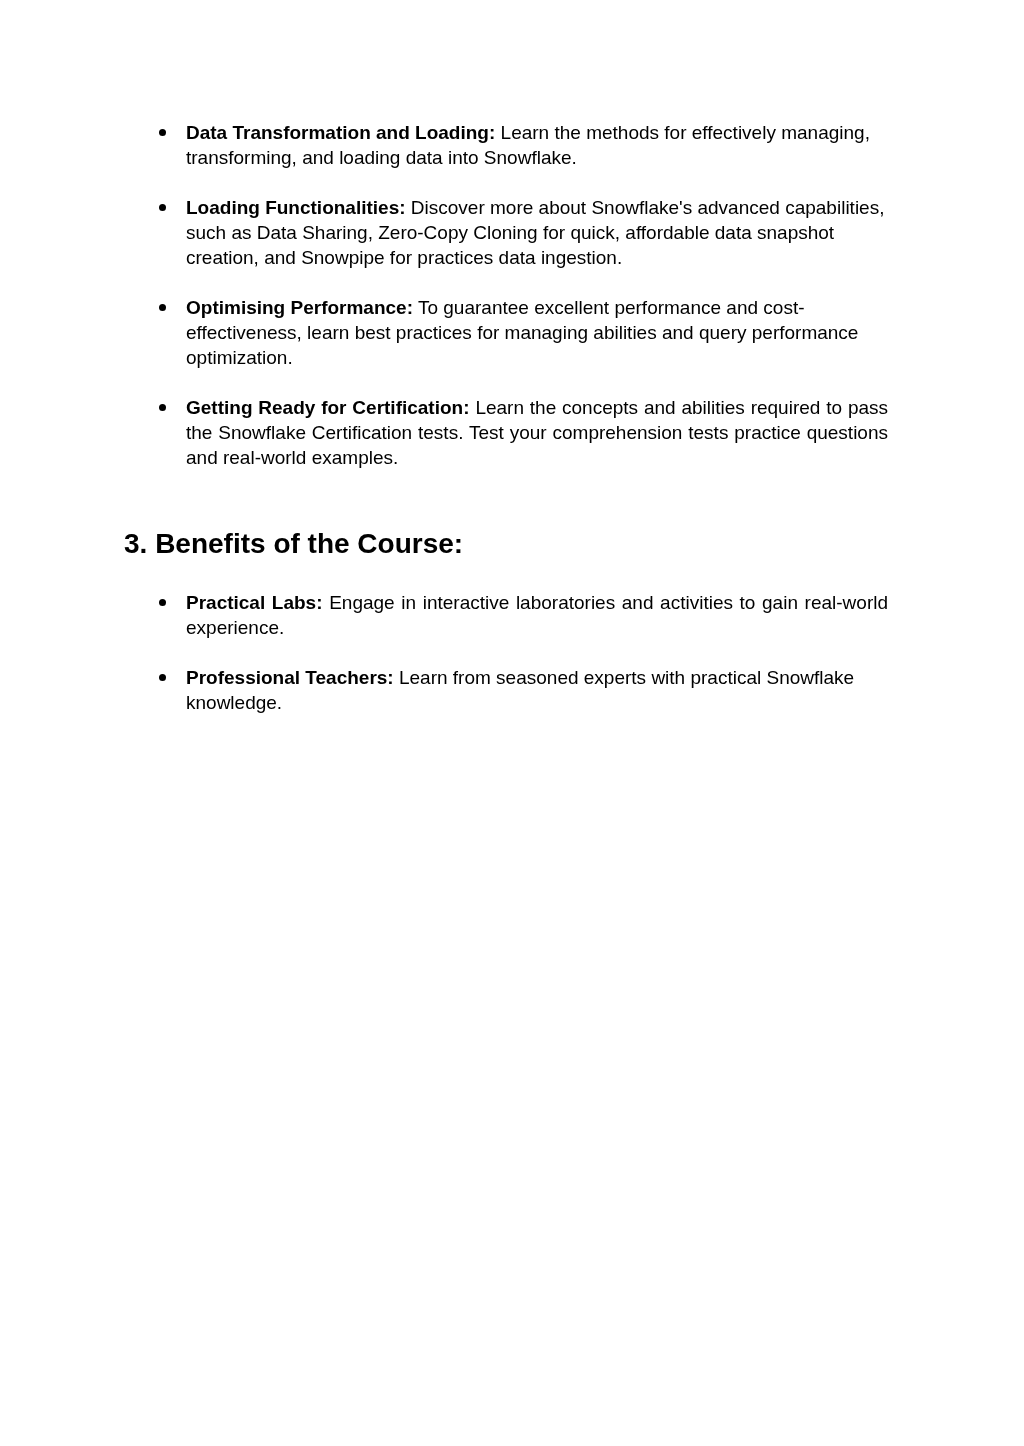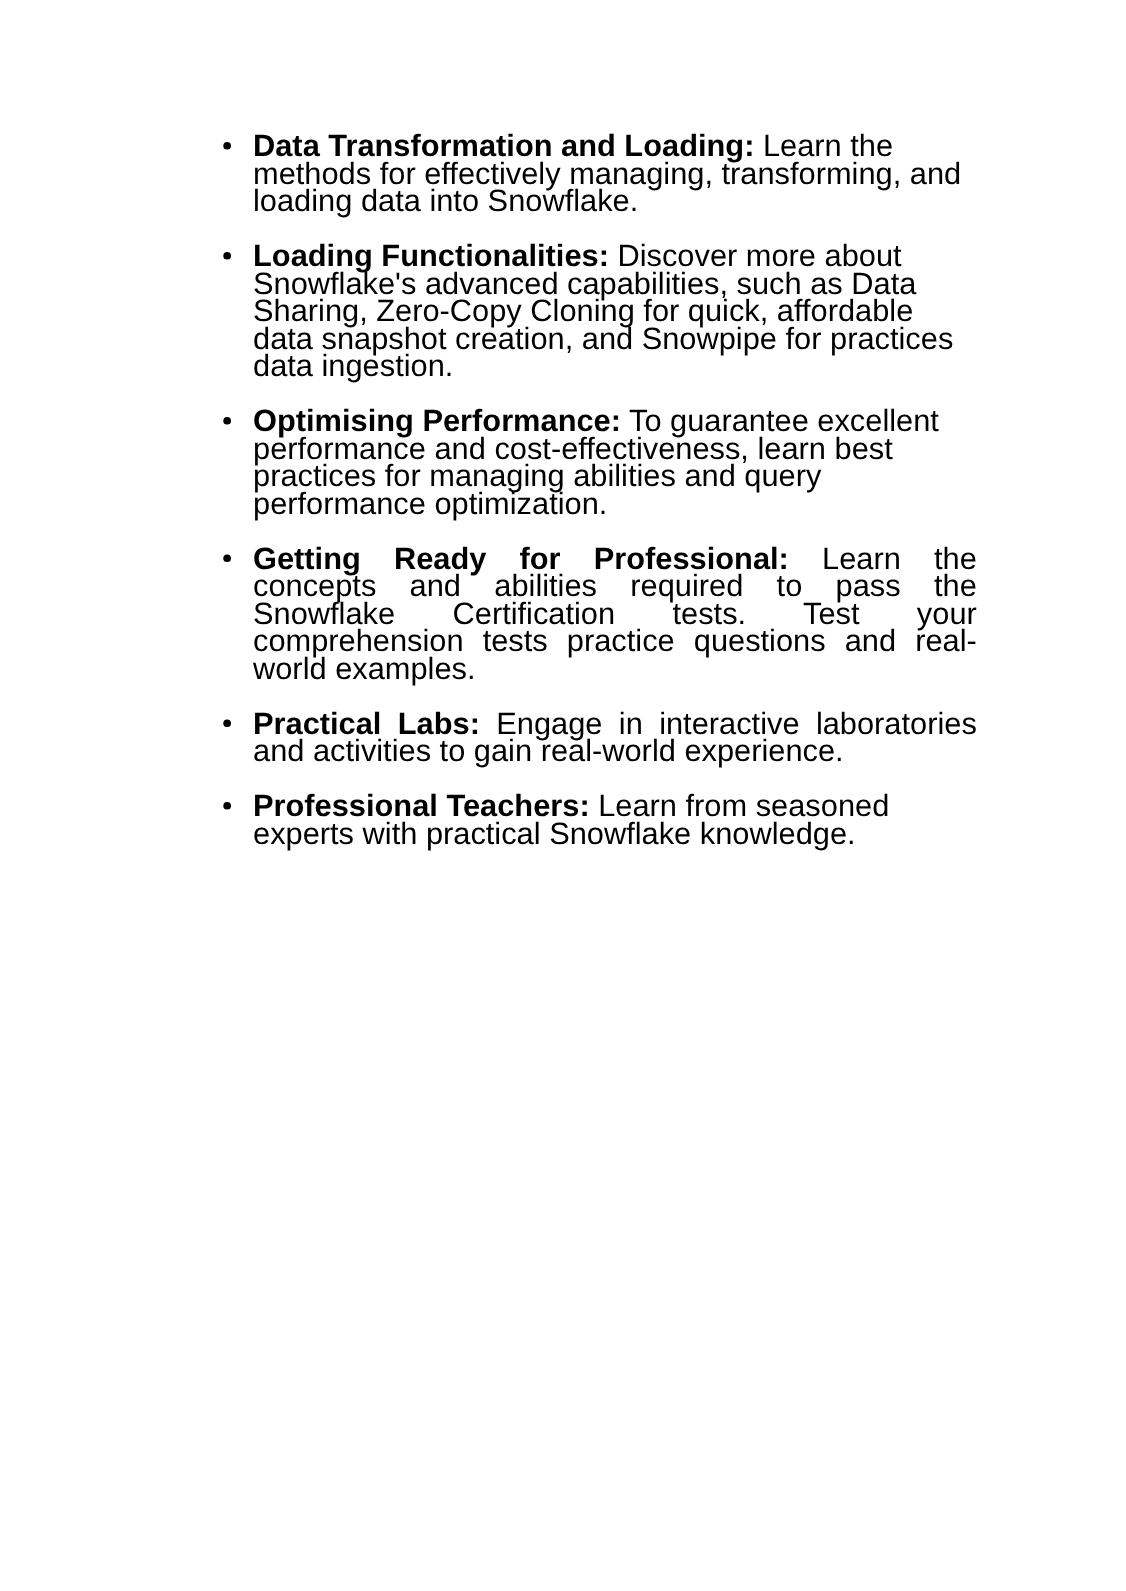--- a/index.html
+++ b/index.html
@@ -17,25 +17,24 @@
     font-family: "Liberation Sans", sans-serif;
     overflow: hidden;
   }
   .content {
     margin-left: 186px;
     width: 702px;
     padding-top: 120px;
   }
   .bullet-item {
     position: relative;
-    font-size: 28px;
+    font-size: 19px;
     line-height: 25px;
     margin-bottom: 25px;
     text-align: left;
-    margin-left: 44px;
   }
   .bullet-item.justify {
     text-align: justify;
   }
   .bullet-item .label {
     font-weight: bold;
   }
   .dot {
     position: absolute;
     left: -27px;
@@ -73,26 +72,27 @@
       </div>
 
       <div class="bullet-item">
         <span class="dot"></span>
         <span class="label">Optimising Performance:</span>
         <span class="body-text">To guarantee excellent performance and cost-effectiveness, learn best practices for managing abilities and query performance optimization.</span>
       </div>
 
       <div class="bullet-item justify">
         <span class="dot"></span>
-        <span class="label">Getting Ready for Professional:</span>
+        <span class="label">Getting Ready for Certification:</span>
         <span class="body-text">Learn the concepts and abilities required to pass the Snowflake Certification tests. Test your comprehension tests practice questions and real-world examples.</span>
       </div>
 
     </div>
 
+    <div class="section-heading">3. Benefits of the Course:</div>
 
     <div>
 
       <div class="bullet-item justify">
         <span class="dot"></span>
         <span class="label">Practical Labs:</span>
         <span class="body-text">Engage in interactive laboratories and activities to gain real-world experience.</span>
       </div>
 
       <div class="bullet-item">

